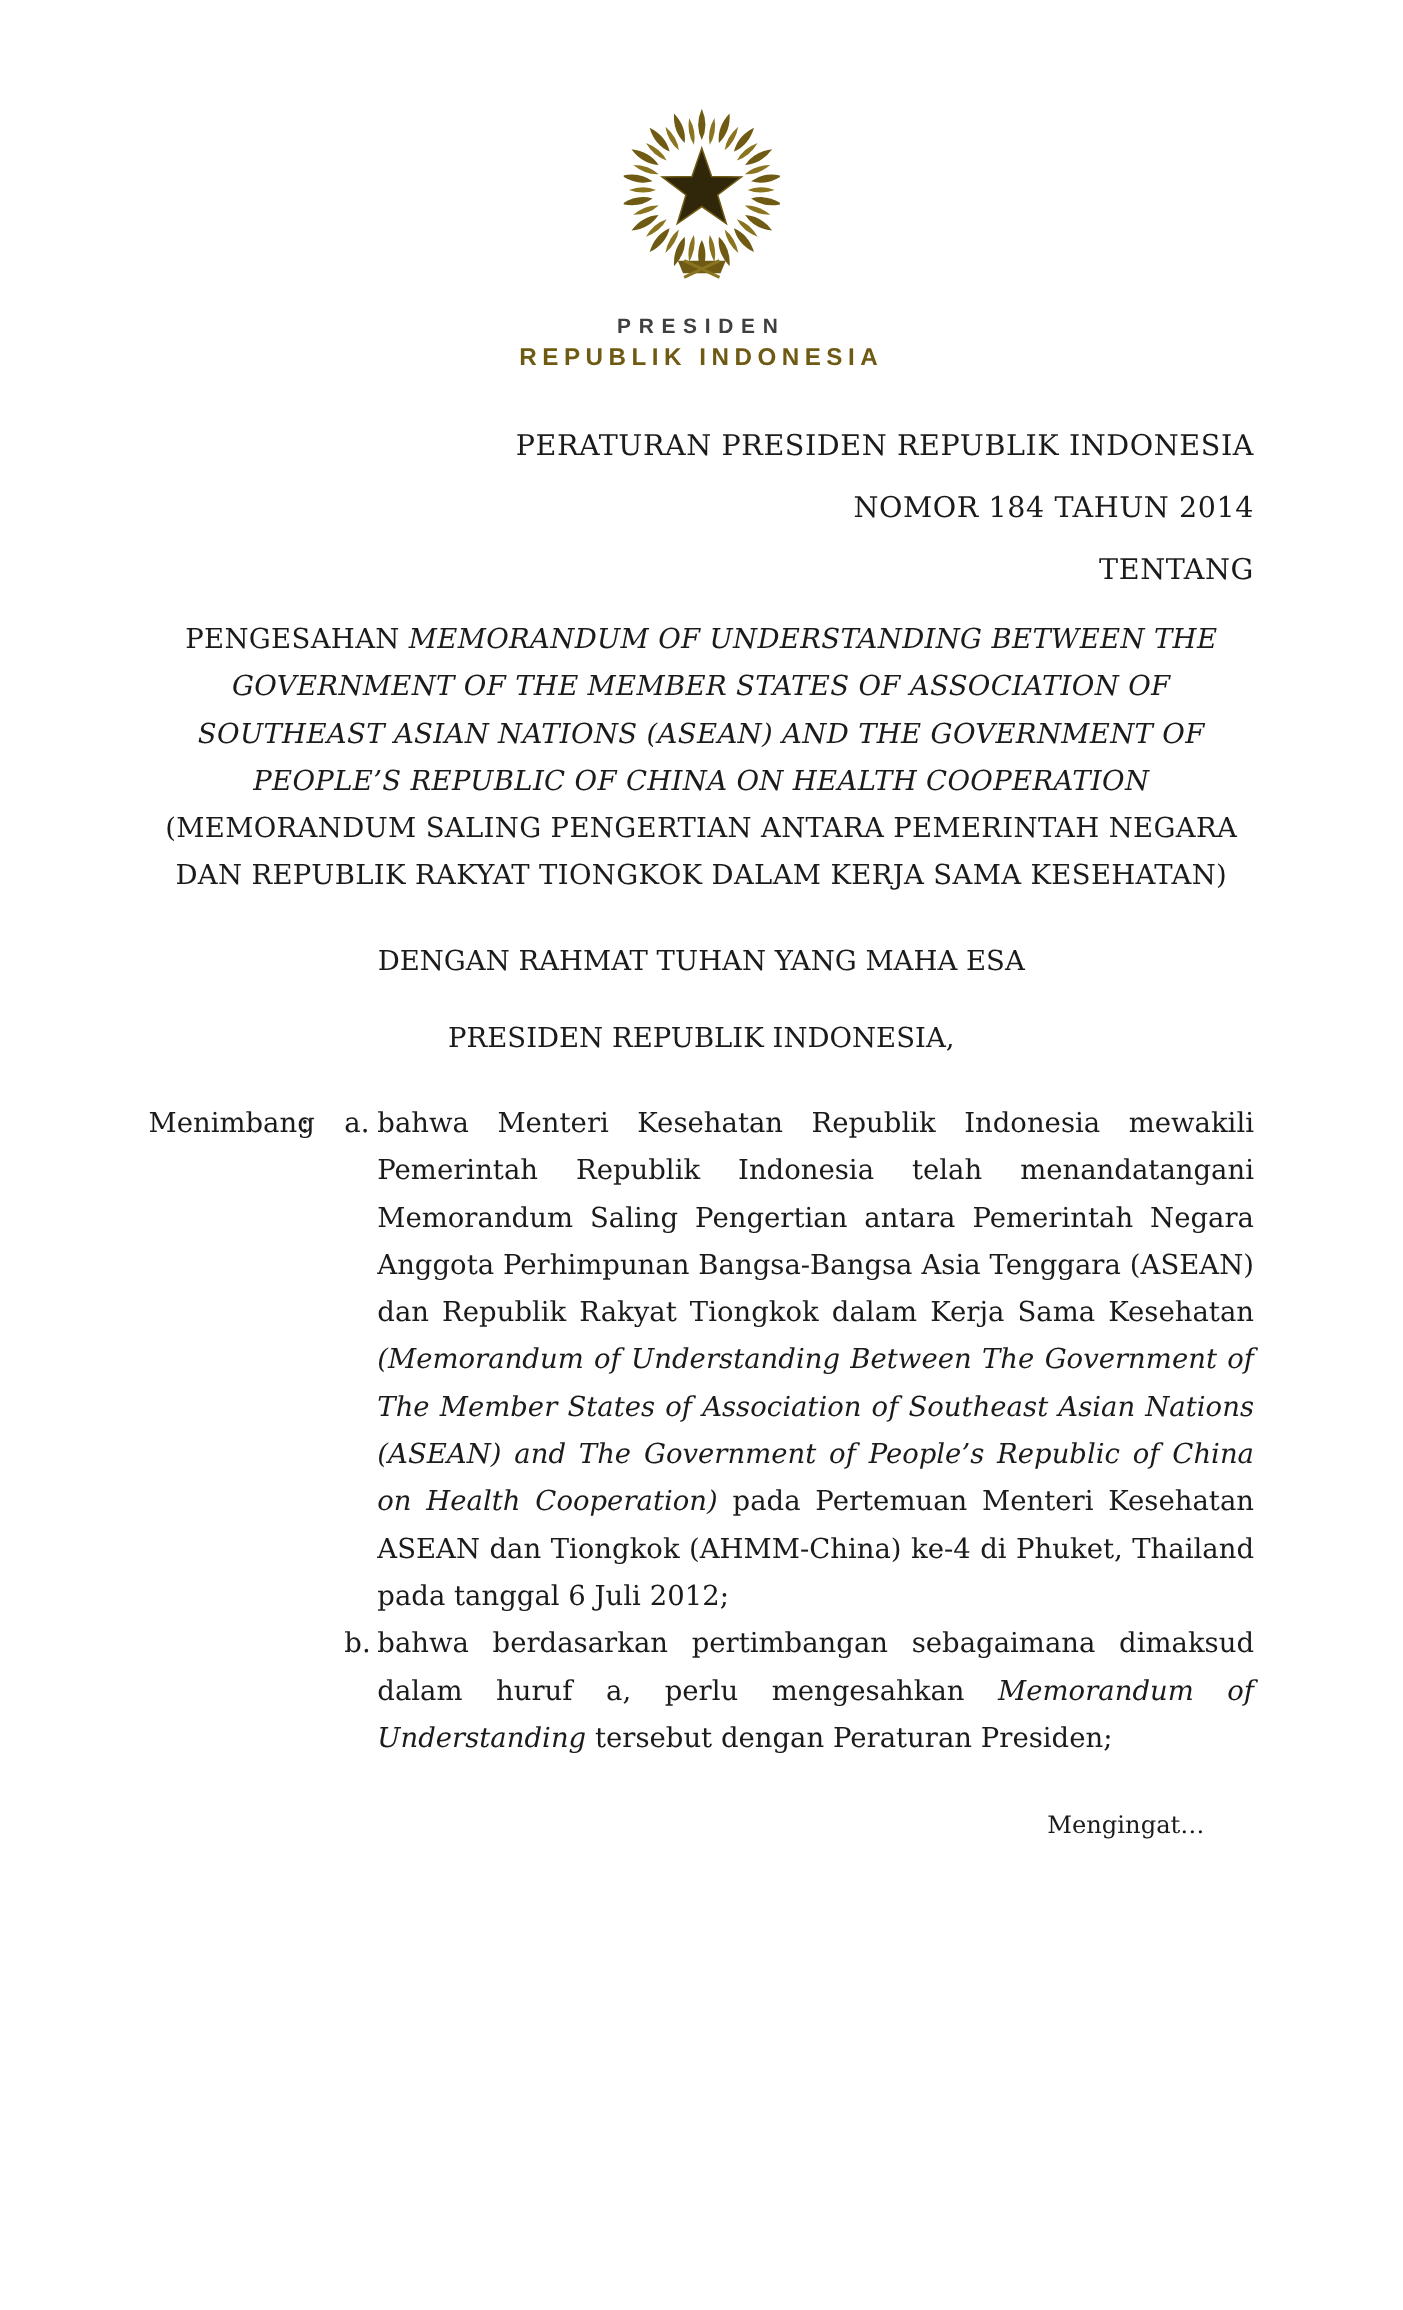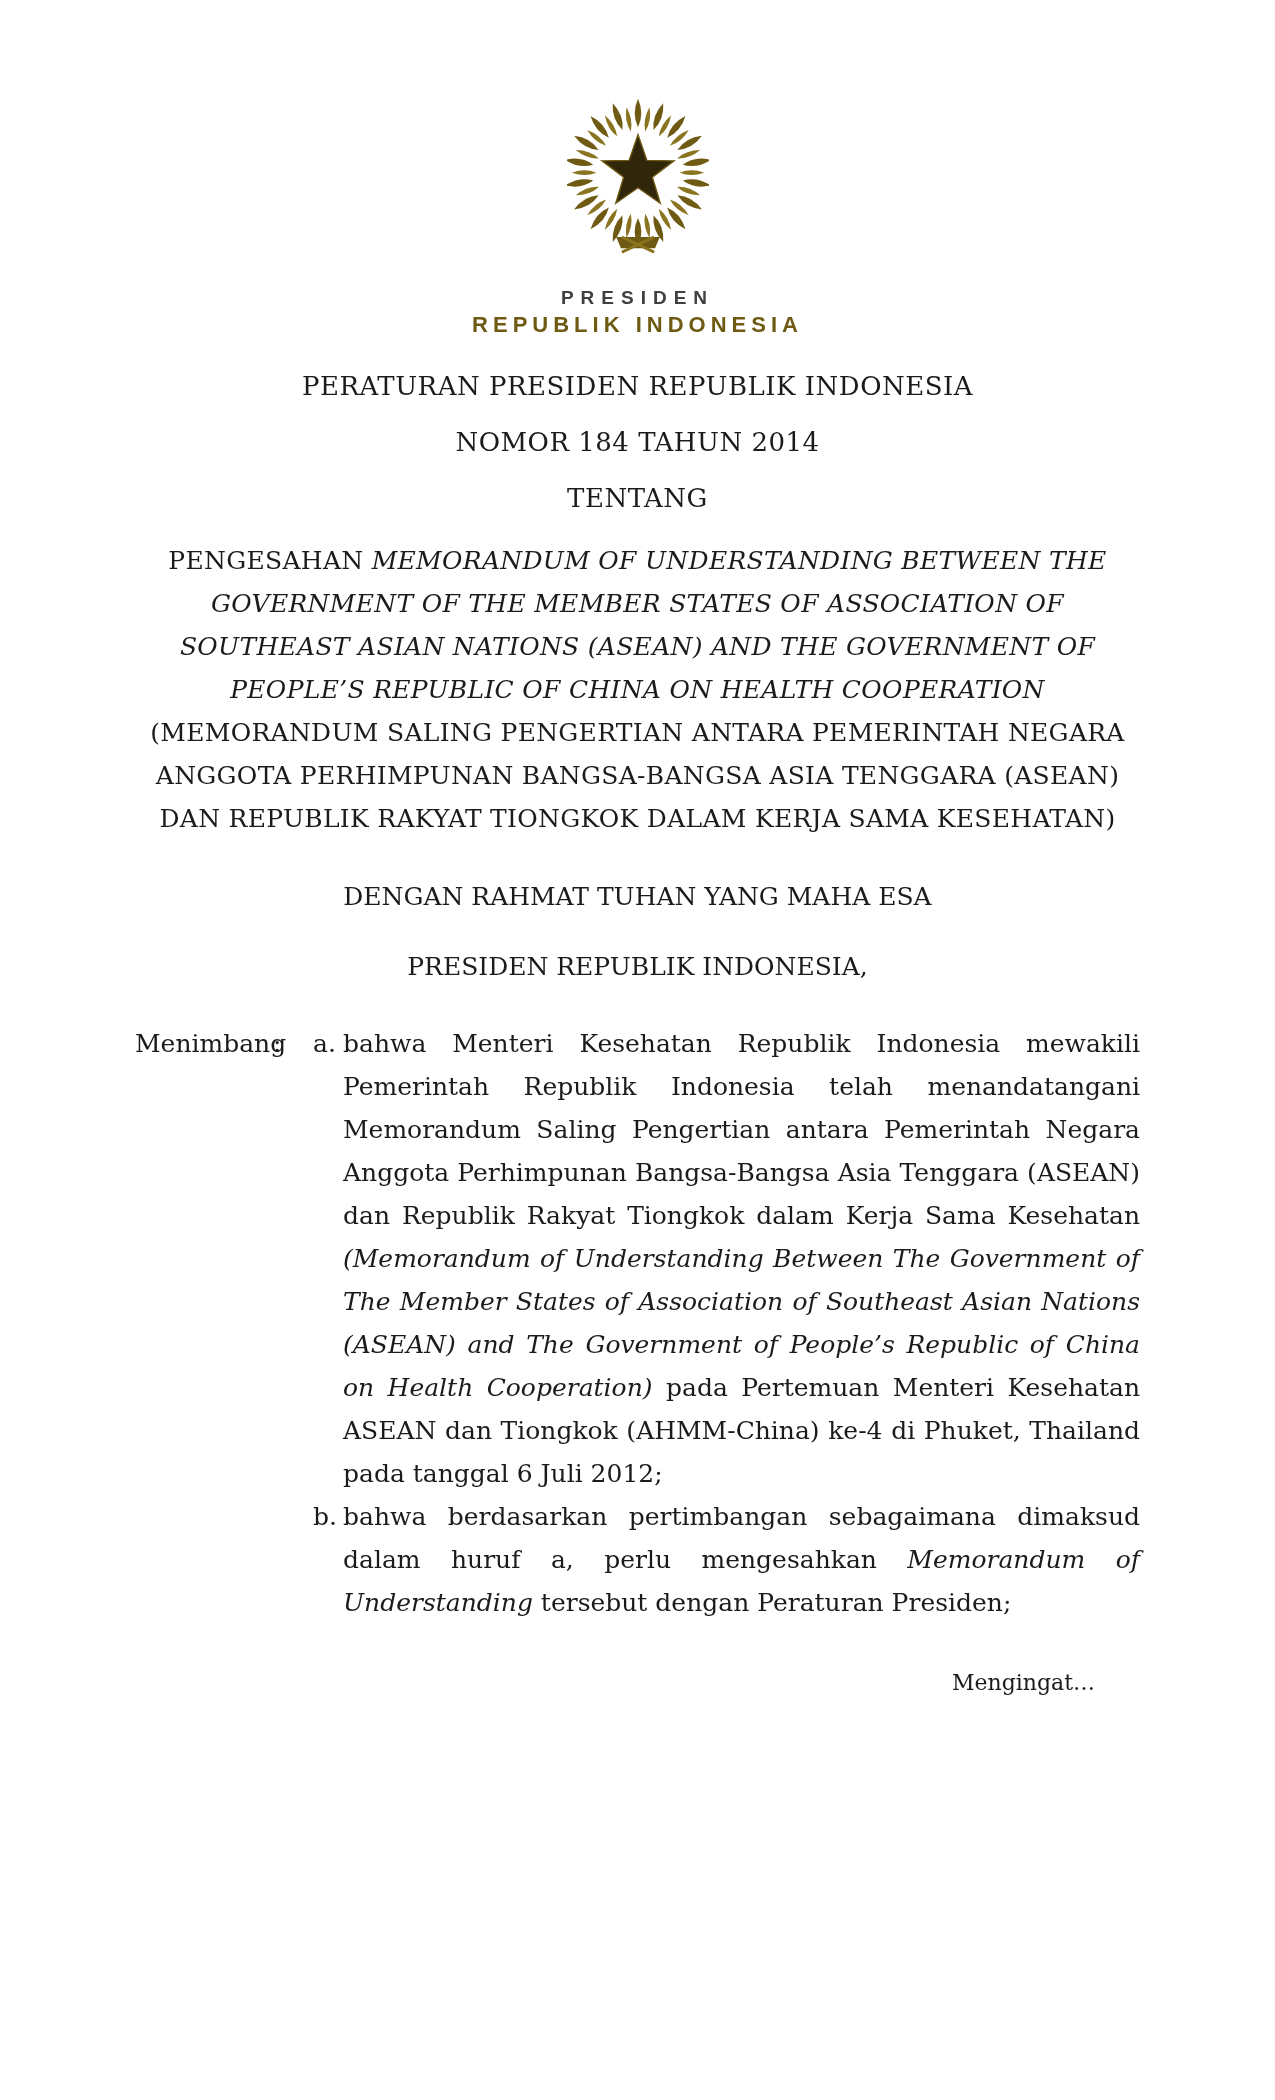--- a/index.html
+++ b/index.html
@@ -23,21 +23,21 @@
     font-family: "Liberation Sans", sans-serif;
     font-size: 19px; font-weight: 700; letter-spacing: 7px;
     color: #404040; line-height: 26px;
   }
   .letterhead .lh2 {
     font-family: "Liberation Sans", sans-serif;
     font-size: 22px; font-weight: 700; letter-spacing: 5px;
     color: #6f5a14; line-height: 28px;
   }
   
-  .doc-title { margin-top: 32px; text-align: center; }
+  .doc-title { margin-top: 52px; text-align: right; }
   .doc-title .t-line { font-size: 26px; line-height: 30px; margin-bottom: 26px; letter-spacing: 0.5px; }
   .subject { margin-top: 14px; text-align: center; }
   .subject .s-line { font-size: 25px; line-height: 43px; letter-spacing: 0.3px; }
   .it { font-style: italic; }
   .invocation { margin-top: 42px; text-align: center; font-size: 25px; line-height: 30px; }
   .authority  { margin-top: 40px; text-align: center; font-size: 25px; line-height: 30px; }
   
   .consider { margin-top: 40px; display: flex; align-items: flex-start; font-size: 25px; }
   .consider .label { width: 138px; flex-shrink: 0; line-height: 43px; }
   .consider .colon { width: 40px; flex-shrink: 0; line-height: 43px; }
@@ -119,21 +119,20 @@
     <div class="t-line">NOMOR 184 TAHUN 2014</div>
     <div class="t-line">TENTANG</div>
   </div>
 
   <div class="subject">
     <div class="s-line"><span>PENGESAHAN </span><span class="it">MEMORANDUM OF UNDERSTANDING BETWEEN THE</span></div>
     <div class="s-line it">GOVERNMENT OF THE MEMBER STATES OF ASSOCIATION OF</div>
     <div class="s-line it">SOUTHEAST ASIAN NATIONS (ASEAN) AND THE GOVERNMENT OF</div>
     <div class="s-line it">PEOPLE’S REPUBLIC OF CHINA ON HEALTH COOPERATION</div>
     <div class="s-line">(MEMORANDUM SALING PENGERTIAN ANTARA PEMERINTAH NEGARA</div>
-    <div class="s-line">ANGGOTA PERHIMPUNAN BANGSA-BANGSA ASIA TENGGARA (ASEAN)</div>
     <div class="s-line">DAN REPUBLIK RAKYAT TIONGKOK DALAM KERJA SAMA KESEHATAN)</div>
   </div>
 
   <div class="invocation">DENGAN RAHMAT TUHAN YANG MAHA ESA</div>
   <div class="authority">PRESIDEN REPUBLIK INDONESIA,</div>
 
   <div class="consider">
     <div class="label">Menimbang</div>
     <div class="colon">:</div>
     <div class="items">

